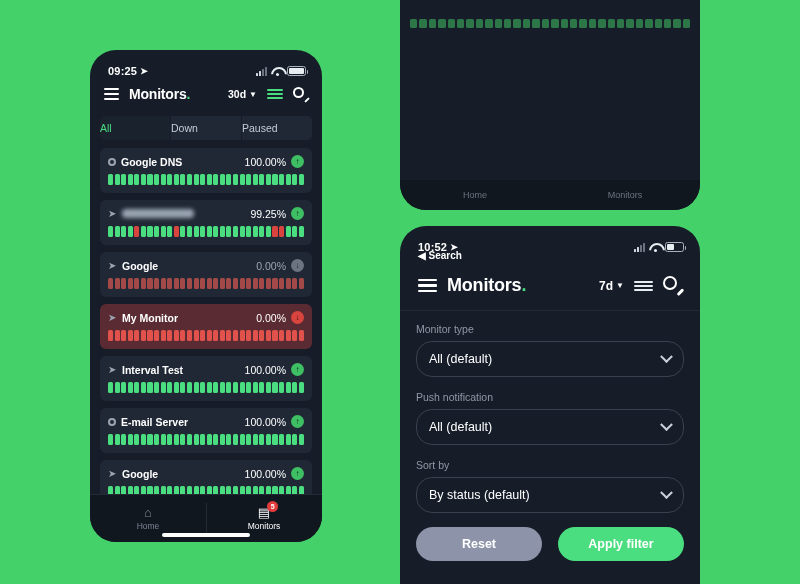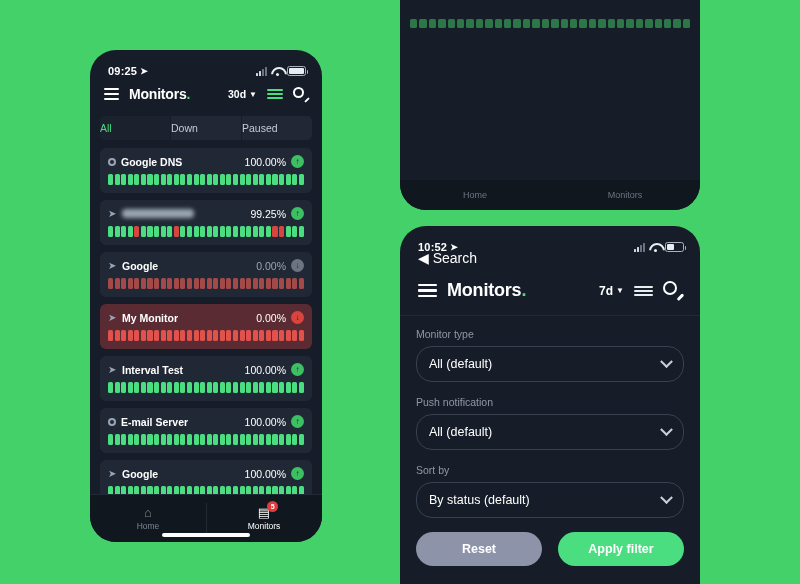--- a/index.html
+++ b/index.html
@@ -62,21 +62,21 @@
   }
   .batt {
     width: 19px; height: 10px; border: 1px solid #aab2bd;
     border-radius: 2.5px; position: relative; padding: 1px;
   }
   .batt::after {
     content:""; position:absolute; right:-3px; top:3px;
     width:1.5px; height:4px; background:#aab2bd; border-radius:0 1px 1px 0;
   }
   .batt span { display:block; height:100%; background:#e8edf2; border-radius:1px; }
-  .back-link { font-size: 14px; color:#ffffff; padding: 0 18px; margin-top:-2px; font-weight:normal;}
+  .back-link { font-size: 10px; color:#ffffff; padding: 0 18px; margin-top:-2px; font-weight:bold;}
 
   
   .appbar {
     display: flex; align-items: center;
     padding: 10px 14px 12px 14px;
     gap: 10px;
   }
   .hamburger { display:flex; flex-direction:column; gap:3px; cursor:pointer; }
   .hamburger i { display:block; background:#ffffff; border-radius:1px; }
   .brand { color:#ffffff; font-weight: bold; letter-spacing:-0.2px; }

